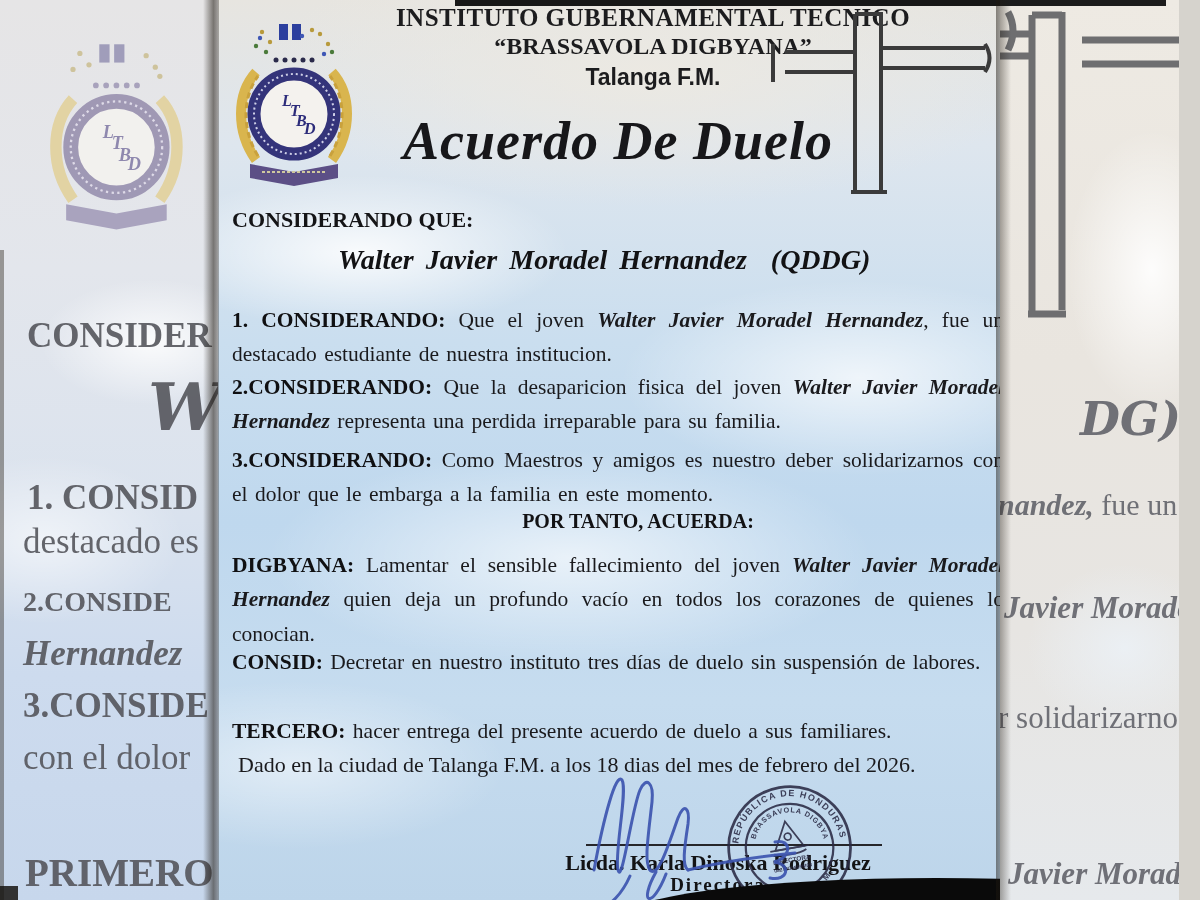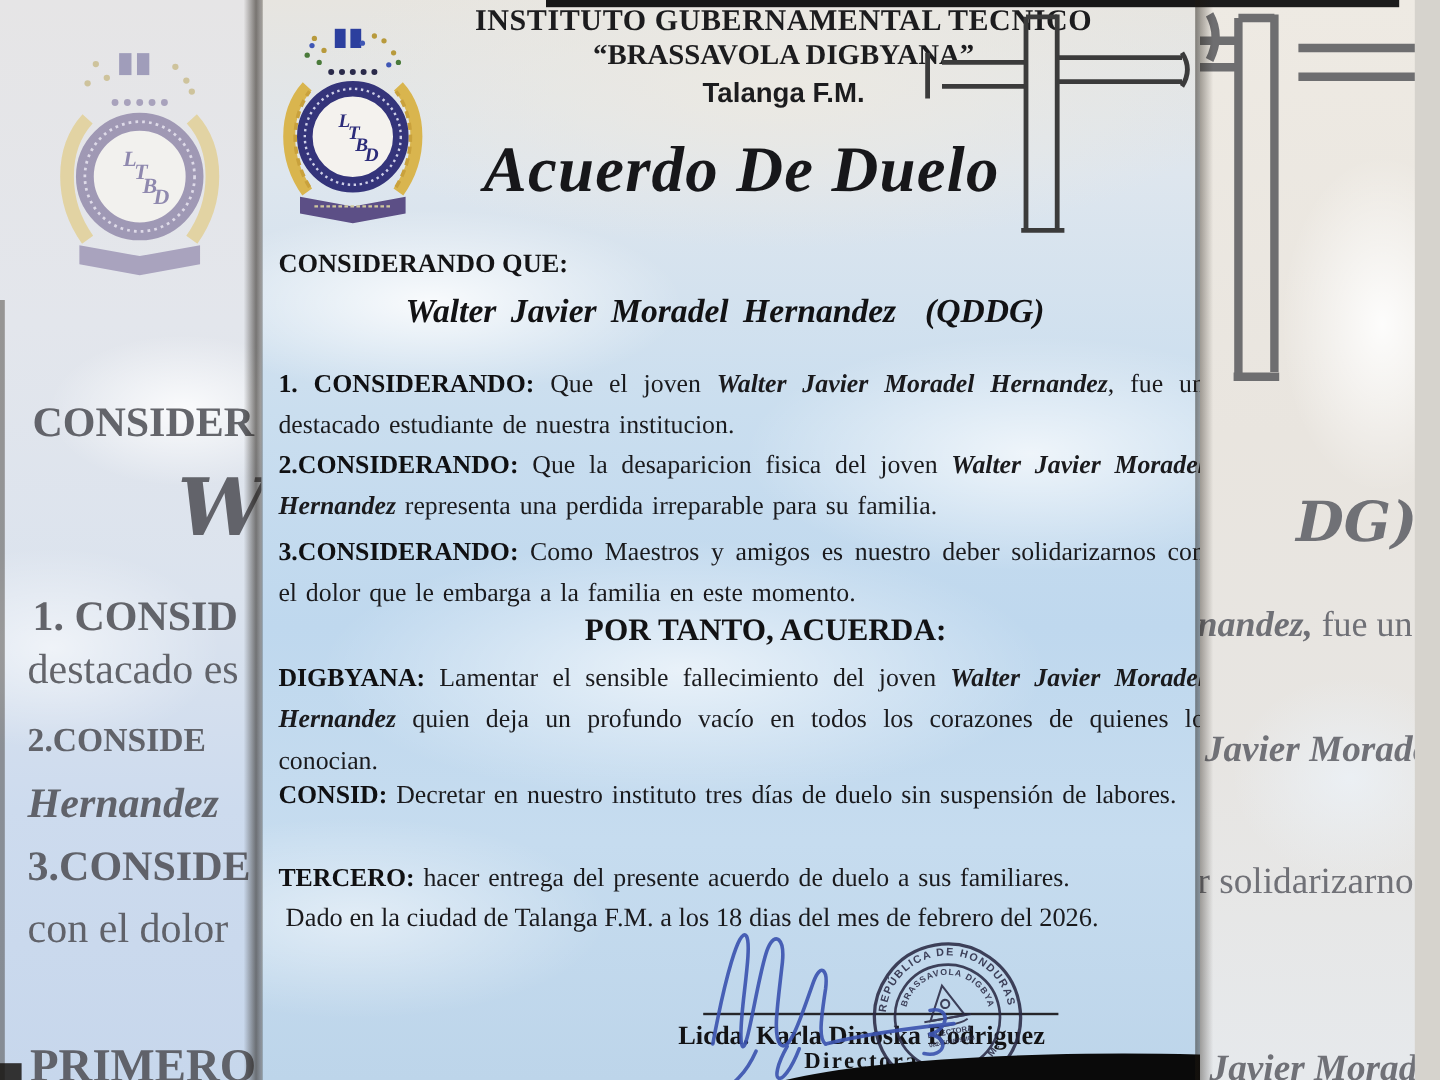--- a/index.html
+++ b/index.html
@@ -10,21 +10,21 @@
   .bg-left{position:absolute;left:0;top:0;width:218px;height:900px;overflow:hidden;
     background:
       radial-gradient(ellipse 160px 90px at 70% 38%, rgba(255,255,255,.85), rgba(255,255,255,0) 70%),
       radial-gradient(ellipse 200px 120px at 20% 60%, rgba(255,255,255,.6), rgba(255,255,255,0) 70%),
       linear-gradient(180deg,#e6e5e6 0%,#e3e6ec 30%,#dbe3ee 55%,#cddbee 75%,#c7d7ec 100%);}
   .bg-right{position:absolute;left:998px;top:0;width:181px;height:900px;overflow:hidden;
     background:
       radial-gradient(ellipse 120px 200px at 85% 30%, rgba(255,255,255,.9), rgba(255,255,255,0) 70%),
       radial-gradient(ellipse 140px 120px at 70% 72%, rgba(236,242,248,.8), rgba(236,242,248,0) 70%),
       linear-gradient(180deg,#eeeae3 0%,#e9e5df 40%,#e7e5e2 70%,#e6e9ec 100%);}
-  .bg-frag{position:absolute;color:#55565c;white-space:nowrap;opacity:.9;margin-top:16px;}
+  .bg-frag{position:absolute;color:#55565c;white-space:nowrap;opacity:.9;}
   .bg-frag.bold{font-weight:bold;}
   .bg-frag.bi{font-weight:bold;font-style:italic;}
   .bg-right .bg-frag{color:#63646b;}
 
   
   .edge-shadow-left{position:absolute;left:203px;top:0;width:16px;height:900px;z-index:5;
     background:linear-gradient(90deg,rgba(30,24,16,0) 0%,rgba(30,24,16,.55) 65%,rgba(30,24,16,.3) 100%);}
   .edge-shadow-right{position:absolute;left:996px;top:0;width:15px;height:900px;z-index:5;
     background:linear-gradient(90deg,rgba(30,24,16,.5) 0%,rgba(30,24,16,0) 100%);}
   .far-left-edge{position:absolute;left:0;top:250px;width:4px;height:650px;background:rgba(35,28,18,.4);}
@@ -54,21 +54,21 @@
   .considerando{position:absolute;left:14px;top:207px;font-size:22px;font-weight:bold;color:#141416;}
   .name-line{position:absolute;left:120px;top:244px;font-size:28px;font-weight:bold;font-style:italic;
     color:#121214;word-spacing:5px;white-space:nowrap;}
 
   .para{position:absolute;left:14px;width:772px;font-size:21.5px;line-height:1.6;
     color:#1a1a1d;text-align:justify;word-spacing:2px;}
   .lead{font-weight:bold;color:#101012;}
   .pname{font-weight:bold;font-style:italic;}
   .p1{top:303px;} .p2{top:370px;} .p3{top:443px;}
   .portanto{position:absolute;left:60px;top:510px;width:720px;text-align:center;
-    font-size:26px;font-weight:bold;color:#121214;}
+    font-size:20px;font-weight:bold;color:#121214;}
   .pri{top:548px;} .seg{top:645px;} .ter{top:714px;}
   .dateline{position:absolute;left:20px;top:752px;font-size:22px;color:#1a1a1d;white-space:nowrap;}
 
   .sig-line{position:absolute;left:368px;top:844px;width:296px;height:2px;background:#26262a;z-index:3;}
   .sig-name{position:absolute;left:320px;top:850px;width:360px;text-align:center;
     font-size:22px;font-weight:bold;color:#131315;z-index:3;white-space:nowrap;}
   .sig-title{position:absolute;left:320px;top:874px;width:360px;text-align:center;
     font-size:19px;font-weight:bold;letter-spacing:2px;color:#131315;z-index:3;}
   .sig-ink{position:absolute;left:352px;top:758px;z-index:6;}
   .stamp{position:absolute;left:497px;top:773px;z-index:4;}

